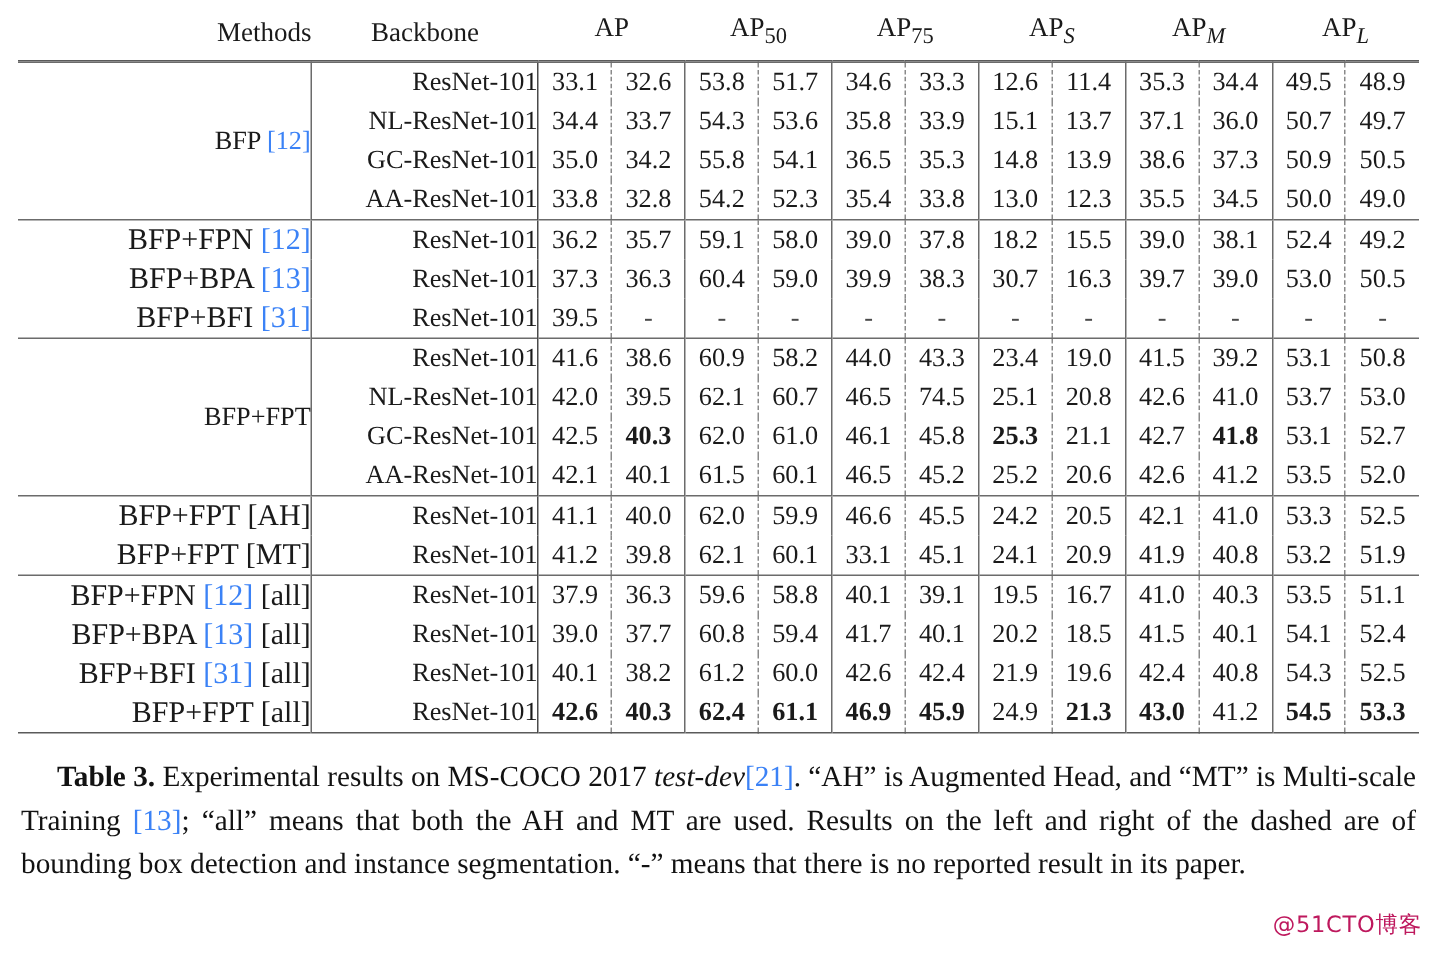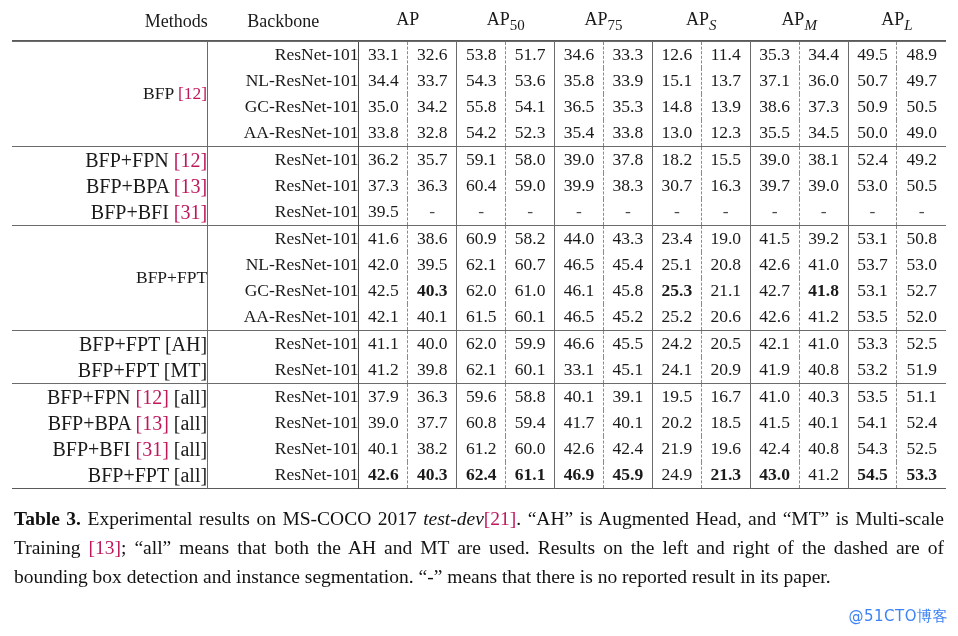--- a/index.html
+++ b/index.html
@@ -92,50 +92,50 @@
     height: 26px;
   }
   td.val.box-side {
     border-right: 1.1px dashed #8a8a8a;
   }
   td.val.grp-end {
     border-right: 1.2px solid #6b6b6b;
   }
   td.val.last-col { border-right: none; }
   .bold { font-weight: bold; }
-  .cite { color: #be185d; }
+  .cite { color: #3b82f6; }
   .dash { color: #4a4a4a; }
 
   
   col.c-methods { width: 194px; }
   col.c-backbone { width: 150px; }
   col.c-v { width: 48.5px; }
 
   
   #caption {
     position: absolute;
     left: 14px;
     top: 504px;
     width: 930px;
     font-size: 19.5px;
     line-height: 29px;
     text-align: justify;
     color: #121212;
   }
-  #caption b { font-weight: bold; }
+  #caption b { font-weight: bold; margin-left: 24px; }
   #caption i { }
 
   
   #watermark {
     position: absolute;
     right: 10px;
     bottom: 10px;
     font-family: "DejaVu Sans", sans-serif;
     font-size: 15px;
-    color: #3b82f6;
+    color: #be185d;
     letter-spacing: 0.5px;
     user-select: none;
   }
 </style>
 </head>
 <body>
 
 <div id="table-wrap">
   <table class="results">
     <colgroup>
@@ -301,21 +301,21 @@
           <td class="val box-side"><span>53.1</span></td>
           <td class="val last-col"><span>50.8</span></td>
         </tr>
         <tr>
           <td class="backbone">NL-ResNet-101</td>
           <td class="val box-side"><span>42.0</span></td>
           <td class="val grp-end"><span>39.5</span></td>
           <td class="val box-side"><span>62.1</span></td>
           <td class="val grp-end"><span>60.7</span></td>
           <td class="val box-side"><span>46.5</span></td>
-          <td class="val grp-end"><span>45.4</span></td>
+          <td class="val grp-end"><span>74.5</span></td>
           <td class="val box-side"><span>25.1</span></td>
           <td class="val grp-end"><span>20.8</span></td>
           <td class="val box-side"><span>42.6</span></td>
           <td class="val grp-end"><span>41.0</span></td>
           <td class="val box-side"><span>53.7</span></td>
           <td class="val last-col"><span>53.0</span></td>
         </tr>
         <tr>
           <td class="backbone">GC-ResNet-101</td>
           <td class="val box-side"><span>42.5</span></td>

